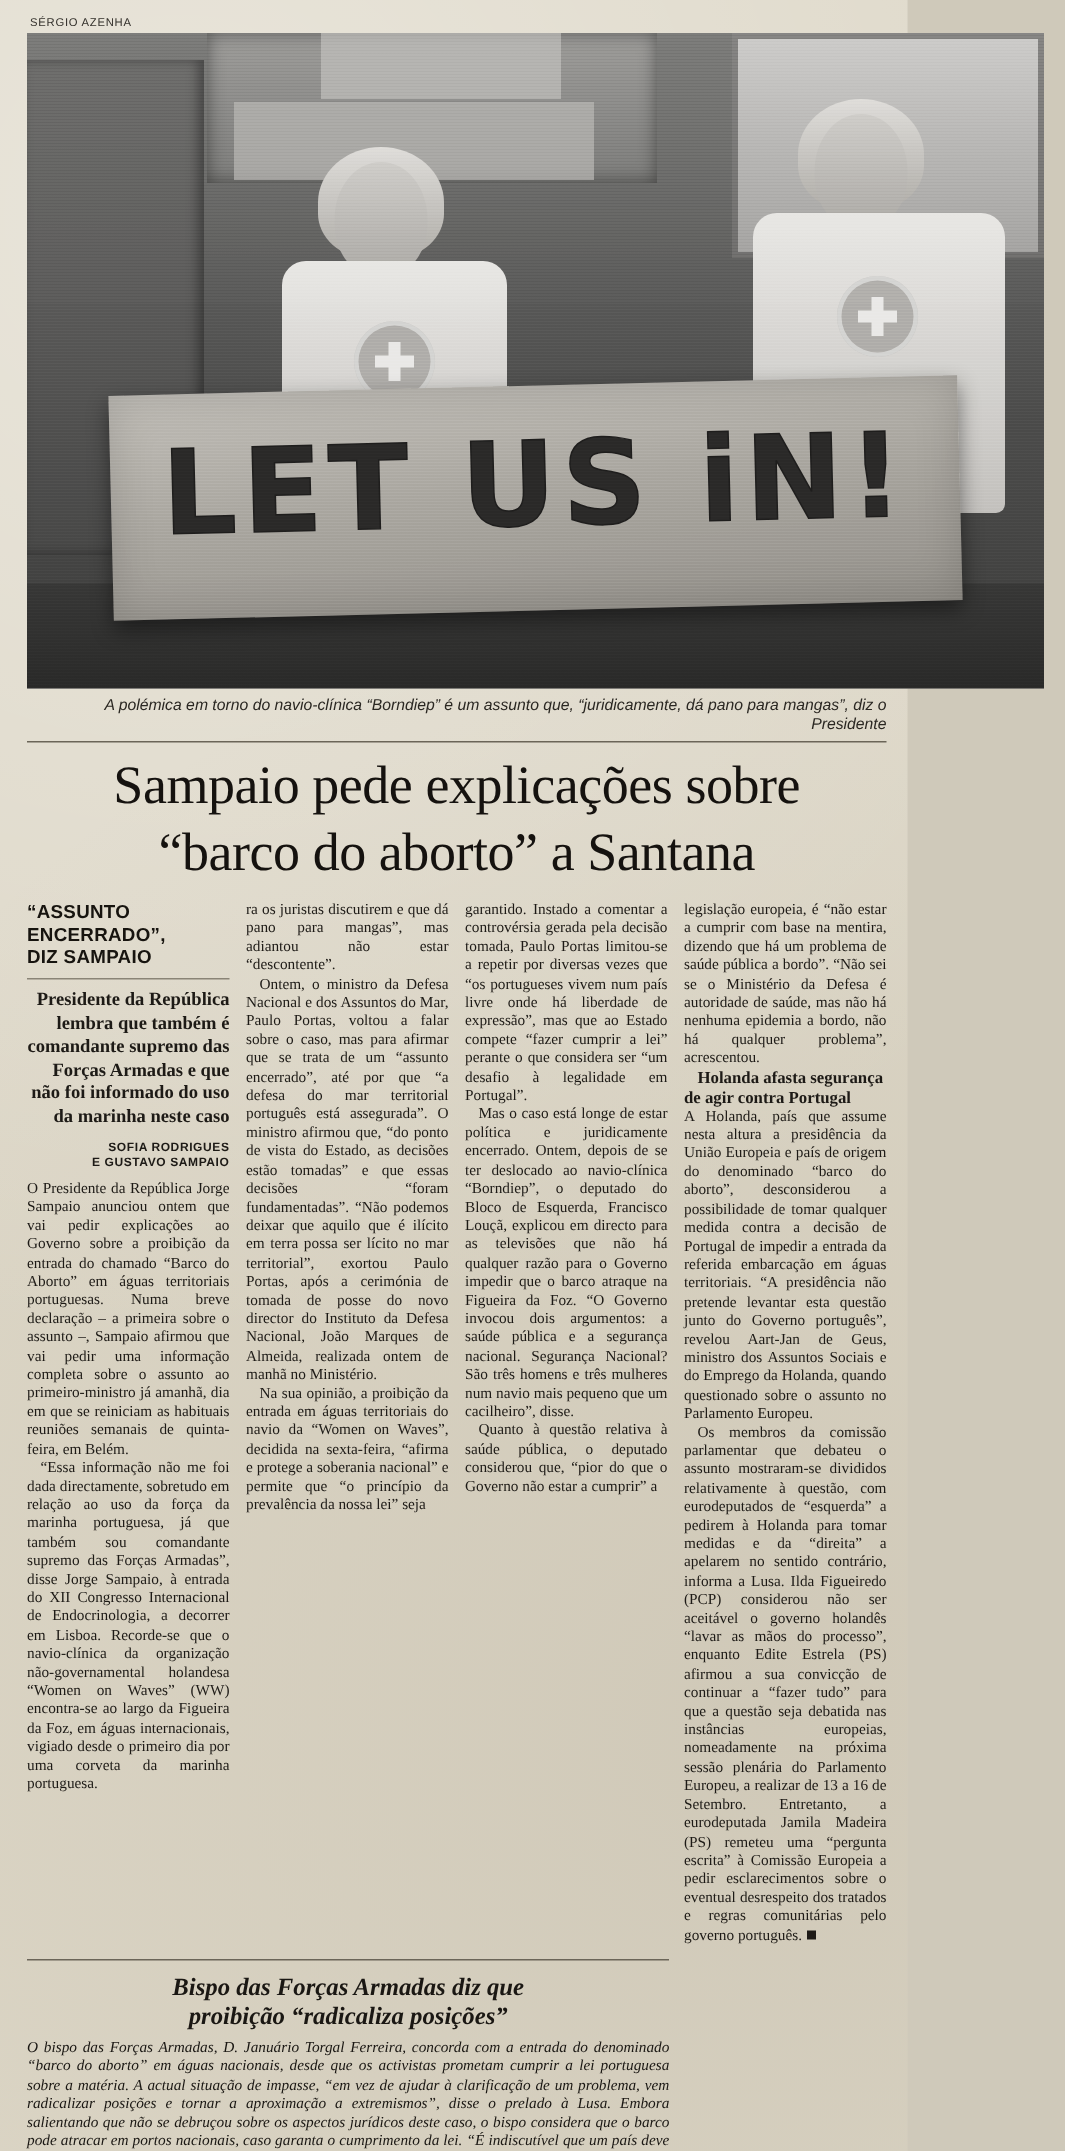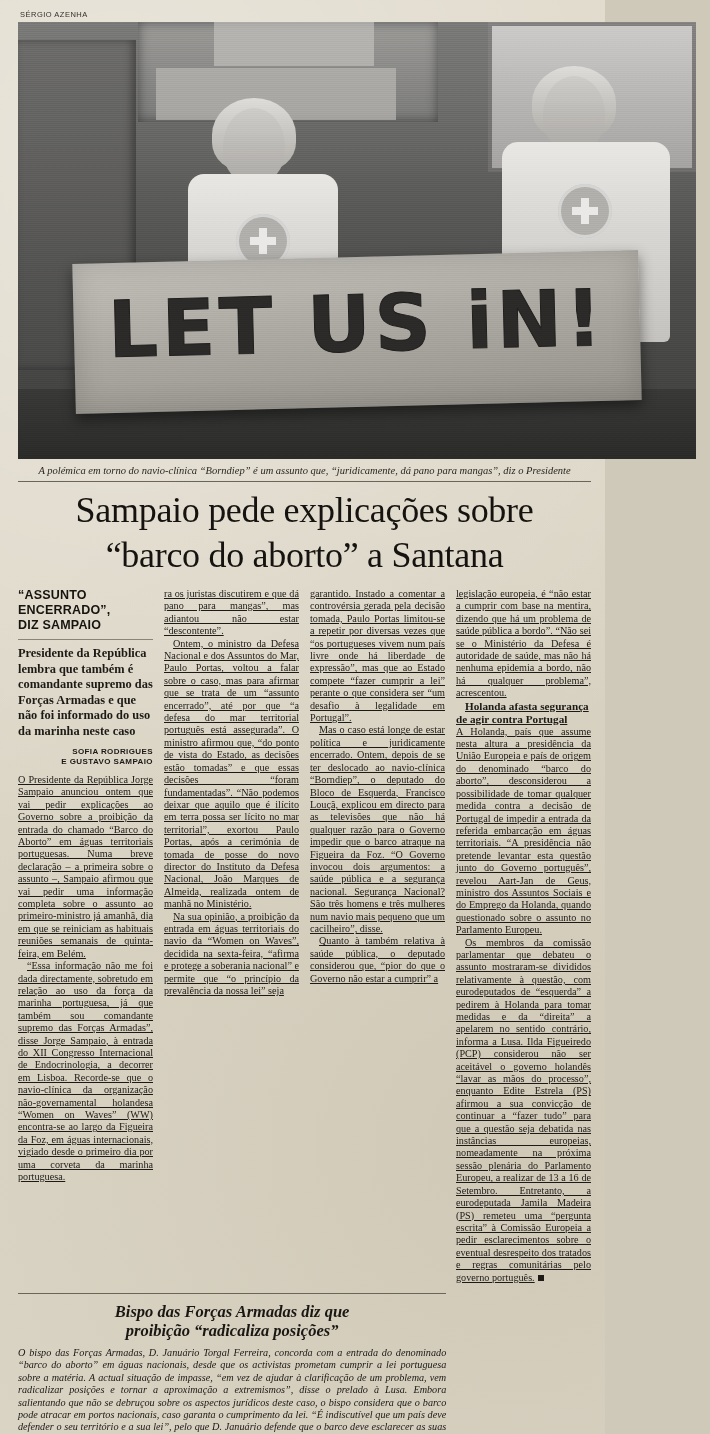--- a/index.html
+++ b/index.html
@@ -157,25 +157,25 @@
   }
   .photo-grain {
     position: absolute;
     inset: 0;
     background-image:
       repeating-linear-gradient(0deg, rgba(255,255,255,0.035) 0 1px, rgba(0,0,0,0.035) 1px 2px);
     pointer-events: none;
     mix-blend-mode: overlay;
   }
   .caption {
-    font-family: Liberation Serif, serif;
+    font-family: Liberation Sans, sans-serif;
     font-style: italic;
     font-size: 10.5px;
     line-height: 13px;
-    text-align: center;
+    text-align: right;
     margin: 5px 0 4px 0;
     color: #2a2722;
   }
   .rule {
     border: 0;
     border-top: 1px solid #6b6558;
     margin: 2px 0 6px 0;
   }
   .rule-thin {
     border: 0;
@@ -201,38 +201,37 @@
   .col {
     width: 159px;
     font-size: 10.2px;
     line-height: 12.4px;
     text-align: justify;
     color: #1d1a16;
   }
   .col p {
     margin: 0;
     text-indent: 9px;
-    text-decoration: underline;
   }
   .col p.noindent { text-indent: 0; }
   .kicker {
     font-family: Liberation Sans, sans-serif;
     font-weight: bold;
     font-size: 12.5px;
     line-height: 15px;
     letter-spacing: 0.2px;
     margin: 0 0 4px 0;
     color: #17140f;
   }
   .lede {
     font-family: "Liberation Serif", serif;
     font-weight: bold;
     font-size: 12.4px;
     line-height: 15.5px;
-    text-align: left;
+    text-align: right;
     margin: 6px 0 8px 0;
   }
   .byline {
     font-family: "Liberation Sans", sans-serif;
     font-weight: bold;
     font-size: 8px;
     letter-spacing: 0.4px;
     line-height: 10px;
     text-transform: uppercase;
     text-align: right;
@@ -350,21 +349,21 @@
 
     <div class="col">
       <p class="noindent">ra os juristas discutirem e que dá pano para mangas”, mas adiantou não estar “descontente”.</p>
       <p>Ontem, o ministro da Defesa Nacional e dos Assuntos do Mar, Paulo Portas, voltou a falar sobre o caso, mas para afirmar que se trata de um “assunto encerrado”, até por que “a defesa do mar territorial português está assegurada”. O ministro afirmou que, “do ponto de vista do Estado, as decisões estão tomadas” e que essas decisões “foram fundamentadas”. “Não podemos deixar que aquilo que é ilícito em terra possa ser lícito no mar territorial”, exortou Paulo Portas, após a cerimónia de tomada de posse do novo director do Instituto da Defesa Nacional, João Marques de Almeida, realizada ontem de manhã no Ministério.</p>
       <p>Na sua opinião, a proibição da entrada em águas territoriais do navio da “Women on Waves”, decidida na sexta-feira, “afirma e protege a soberania nacional” e permite que “o princípio da prevalência da nossa lei” seja</p>
     </div>
 
     <div class="col">
       <p class="noindent">garantido. Instado a comentar a controvérsia gerada pela decisão tomada, Paulo Portas limitou-se a repetir por diversas vezes que “os portugueses vivem num país livre onde há liberdade de expressão”, mas que ao Estado compete “fazer cumprir a lei” perante o que considera ser “um desafio à legalidade em Portugal”.</p>
       <p>Mas o caso está longe de estar política e juridicamente encerrado. Ontem, depois de se ter deslocado ao navio-clínica “Borndiep”, o deputado do Bloco de Esquerda, Francisco Louçã, explicou em directo para as televisões que não há qualquer razão para o Governo impedir que o barco atraque na Figueira da Foz. “O Governo invocou dois argumentos: a saúde pública e a segurança nacional. Segurança Nacional? São três homens e três mulheres num navio mais pequeno que um cacilheiro”, disse.</p>
-      <p>Quanto à também relativa à saúde pública, o deputado considerou que, “pior do que o Governo não estar a cumprir” a</p>
+      <p>Quanto à questão relativa à saúde pública, o deputado considerou que, “pior do que o Governo não estar a cumprir” a</p>
     </div>
 
     <div class="col">
       <p class="noindent">legislação europeia, é “não estar a cumprir com base na mentira, dizendo que há um problema de saúde pública a bordo”. “Não sei se o Ministério da Defesa é autoridade de saúde, mas não há nenhuma epidemia a bordo, não há qualquer problema”, acrescentou.</p>
       <p class="subhead">Holanda afasta segurança de agir contra Portugal</p>
       <p class="noindent">A Holanda, país que assume nesta altura a presidência da União Europeia e país de origem do denominado “barco do aborto”, desconsiderou a possibilidade de tomar qualquer medida contra a decisão de Portugal de impedir a entrada da referida embarcação em águas territoriais. “A presidência não pretende levantar esta questão junto do Governo português”, revelou Aart-Jan de Geus, ministro dos Assuntos Sociais e do Emprego da Holanda, quando questionado sobre o assunto no Parlamento Europeu.</p>
       <p><span>Os membros da comissão parlamentar que debateu o assunto mostraram-se divididos relativamente à questão, com eurodeputados de “esquerda” a pedirem à Holanda para tomar medidas e da “direita” a apelarem no sentido contrário, informa a Lusa. Ilda Figueiredo (PCP) considerou não ser aceitável o governo holandês “lavar as mãos do processo”, enquanto Edite Estrela (PS) afirmou a sua convicção de continuar a “fazer tudo” para que a questão seja debatida nas instâncias europeias, nomeadamente na próxima sessão plenária do Parlamento Europeu, a realizar de 13 a 16 de Setembro. Entretanto, a eurodeputada Jamila Madeira (PS) remeteu uma “pergunta escrita” à Comissão Europeia a pedir esclarecimentos sobre o eventual desrespeito dos tratados e regras comunitárias pelo governo português.</span><span class="endmark"></span></p>
     </div>
 
   </div>

